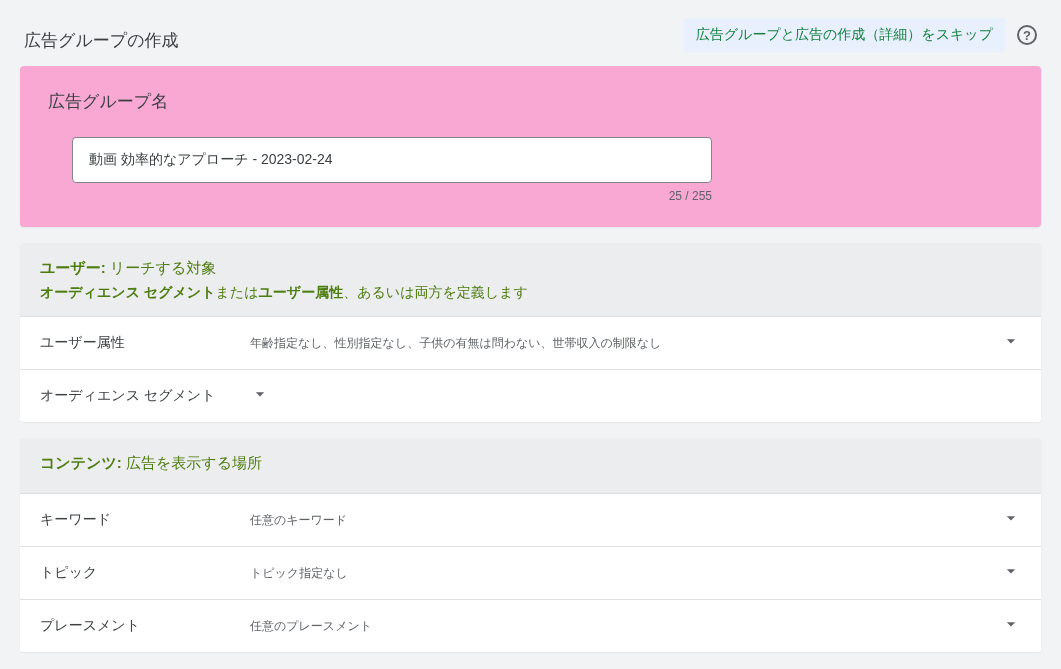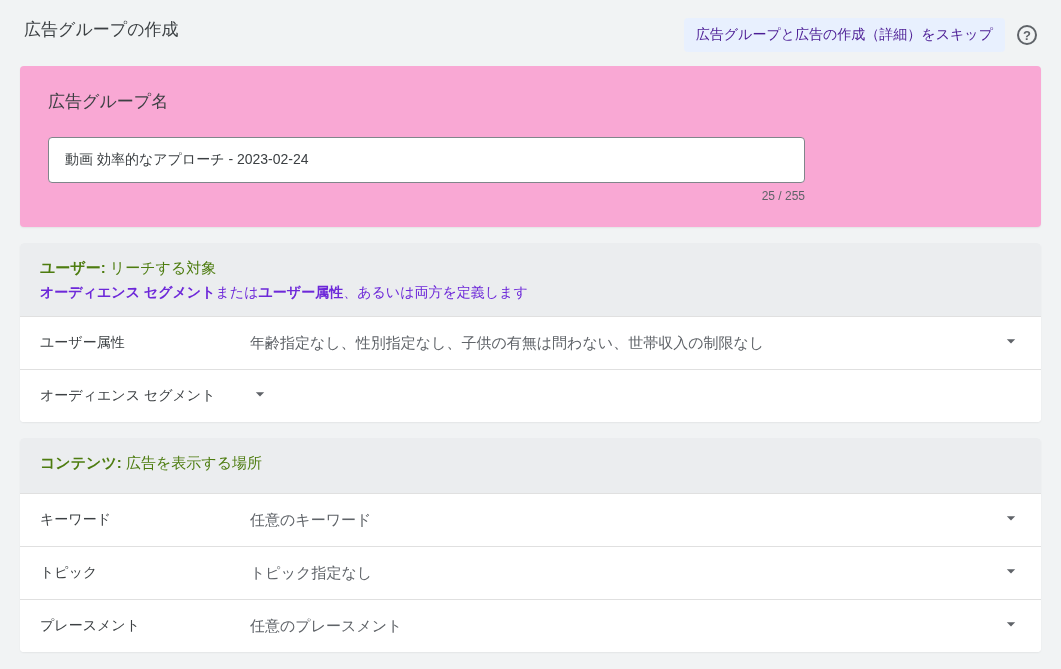--- a/index.html
+++ b/index.html
@@ -10,36 +10,36 @@
     body {
       font-family: Arial, "Hiragino Sans", "Meiryo", sans-serif;
       background: #f1f3f4;
       color: #3c4043;
       font-size: 14px;
       padding: 8px;
     }
     .header-row {
       display: flex;
       justify-content: space-between;
-      align-items: flex-start;
+      align-items: flex-end;
       padding: 10px 16px 14px 16px;
     }
     .page-title {
       font-size: 17px;
       color: #3c4043;
       font-weight: 400;
     }
     .header-right {
       display: flex;
       align-items: center;
       gap: 12px;
     }
     .skip-link {
       background: #e8f0fe;
-      color: #4c1d95;
+      color: #15803d;
       font-size: 14px;
       padding: 8px 12px;
       border-radius: 4px;
       cursor: pointer;
       font-weight: 400;
     }
     .help-icon {
       width: 20px;
       height: 20px;
       border: 2px solid #5f6368;
@@ -59,21 +59,22 @@
       padding: 24px 28px;
       box-shadow: 0 1px 2px rgba(0,0,0,0.06);
     }
     .card-section-title {
       font-size: 17px;
       color: #3c4043;
       margin-bottom: 24px;
       font-weight: 400;
     }
     .input-wrap {
-      width: 757px;
+      width: 640px;
+      margin-left: 24px;
     }
     .text-input {
       width: 100%;
       border: 1px solid #80868b;
       border-radius: 4px;
       padding: 14px 16px;
       font-size: 14px;
       color: #3c4043;
       outline: none;
     }
@@ -97,21 +98,21 @@
     .section-header-title {
       font-size: 15px;
       margin-bottom: 6px;
       color: #4d7c0f;
     }
     .section-header-title .bold {
       font-weight: 700;
     }
     .section-header-sub {
       font-size: 14px;
-      color: #6d28d9;
+      color: #4d7c0f;
     }
     .section-header-sub .bold {
       font-weight: 700;
     }
     .accordion-row {
       display: flex;
       align-items: center;
       padding: 14px 20px;
       border-top: 1px solid #e0e0e0;
       cursor: pointer;
@@ -122,21 +123,21 @@
     }
     .accordion-label {
       width: 210px;
       flex-shrink: 0;
       font-size: 14px;
       color: #3c4043;
     }
     .accordion-value {
       flex: 1;
       color: #5f6368;
-      font-size: 15px;
+      font-size: 12px;
     }
     .chevron {
       color: #5f6368;
       font-size: 16px;
     }
     .chevron svg {
       width: 20px;
       height: 20px;
       fill: #5f6368;
     }

